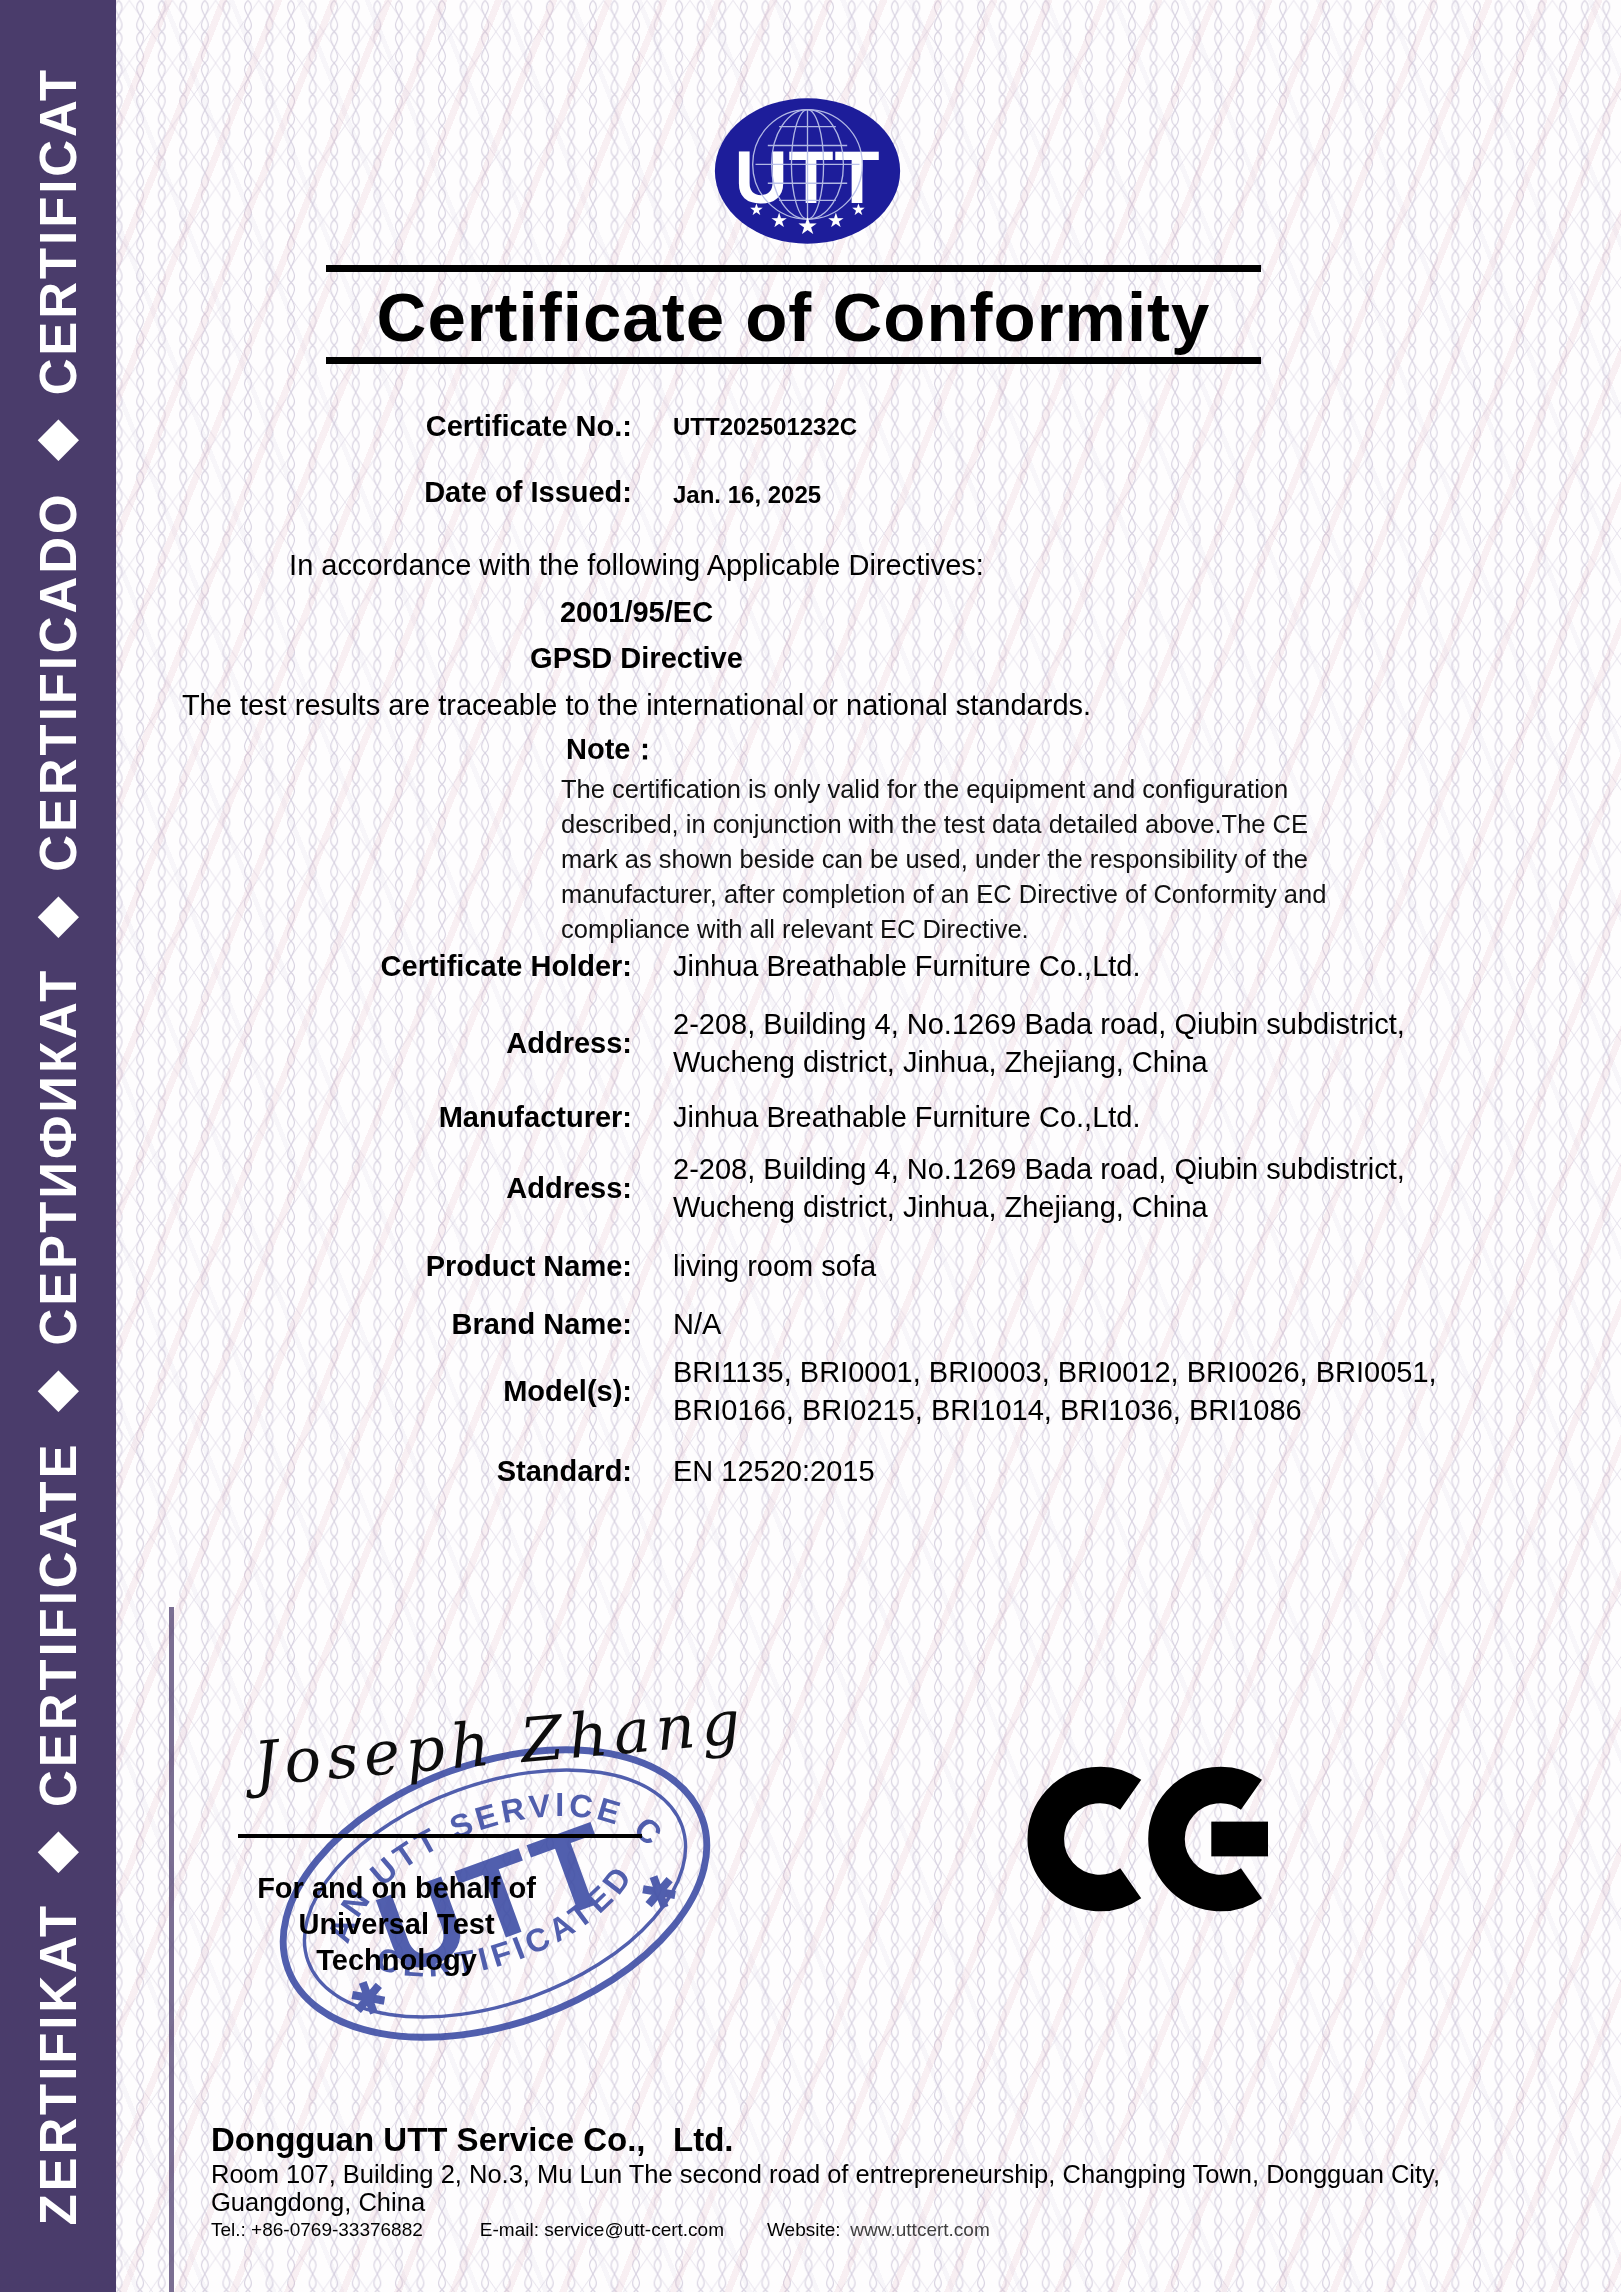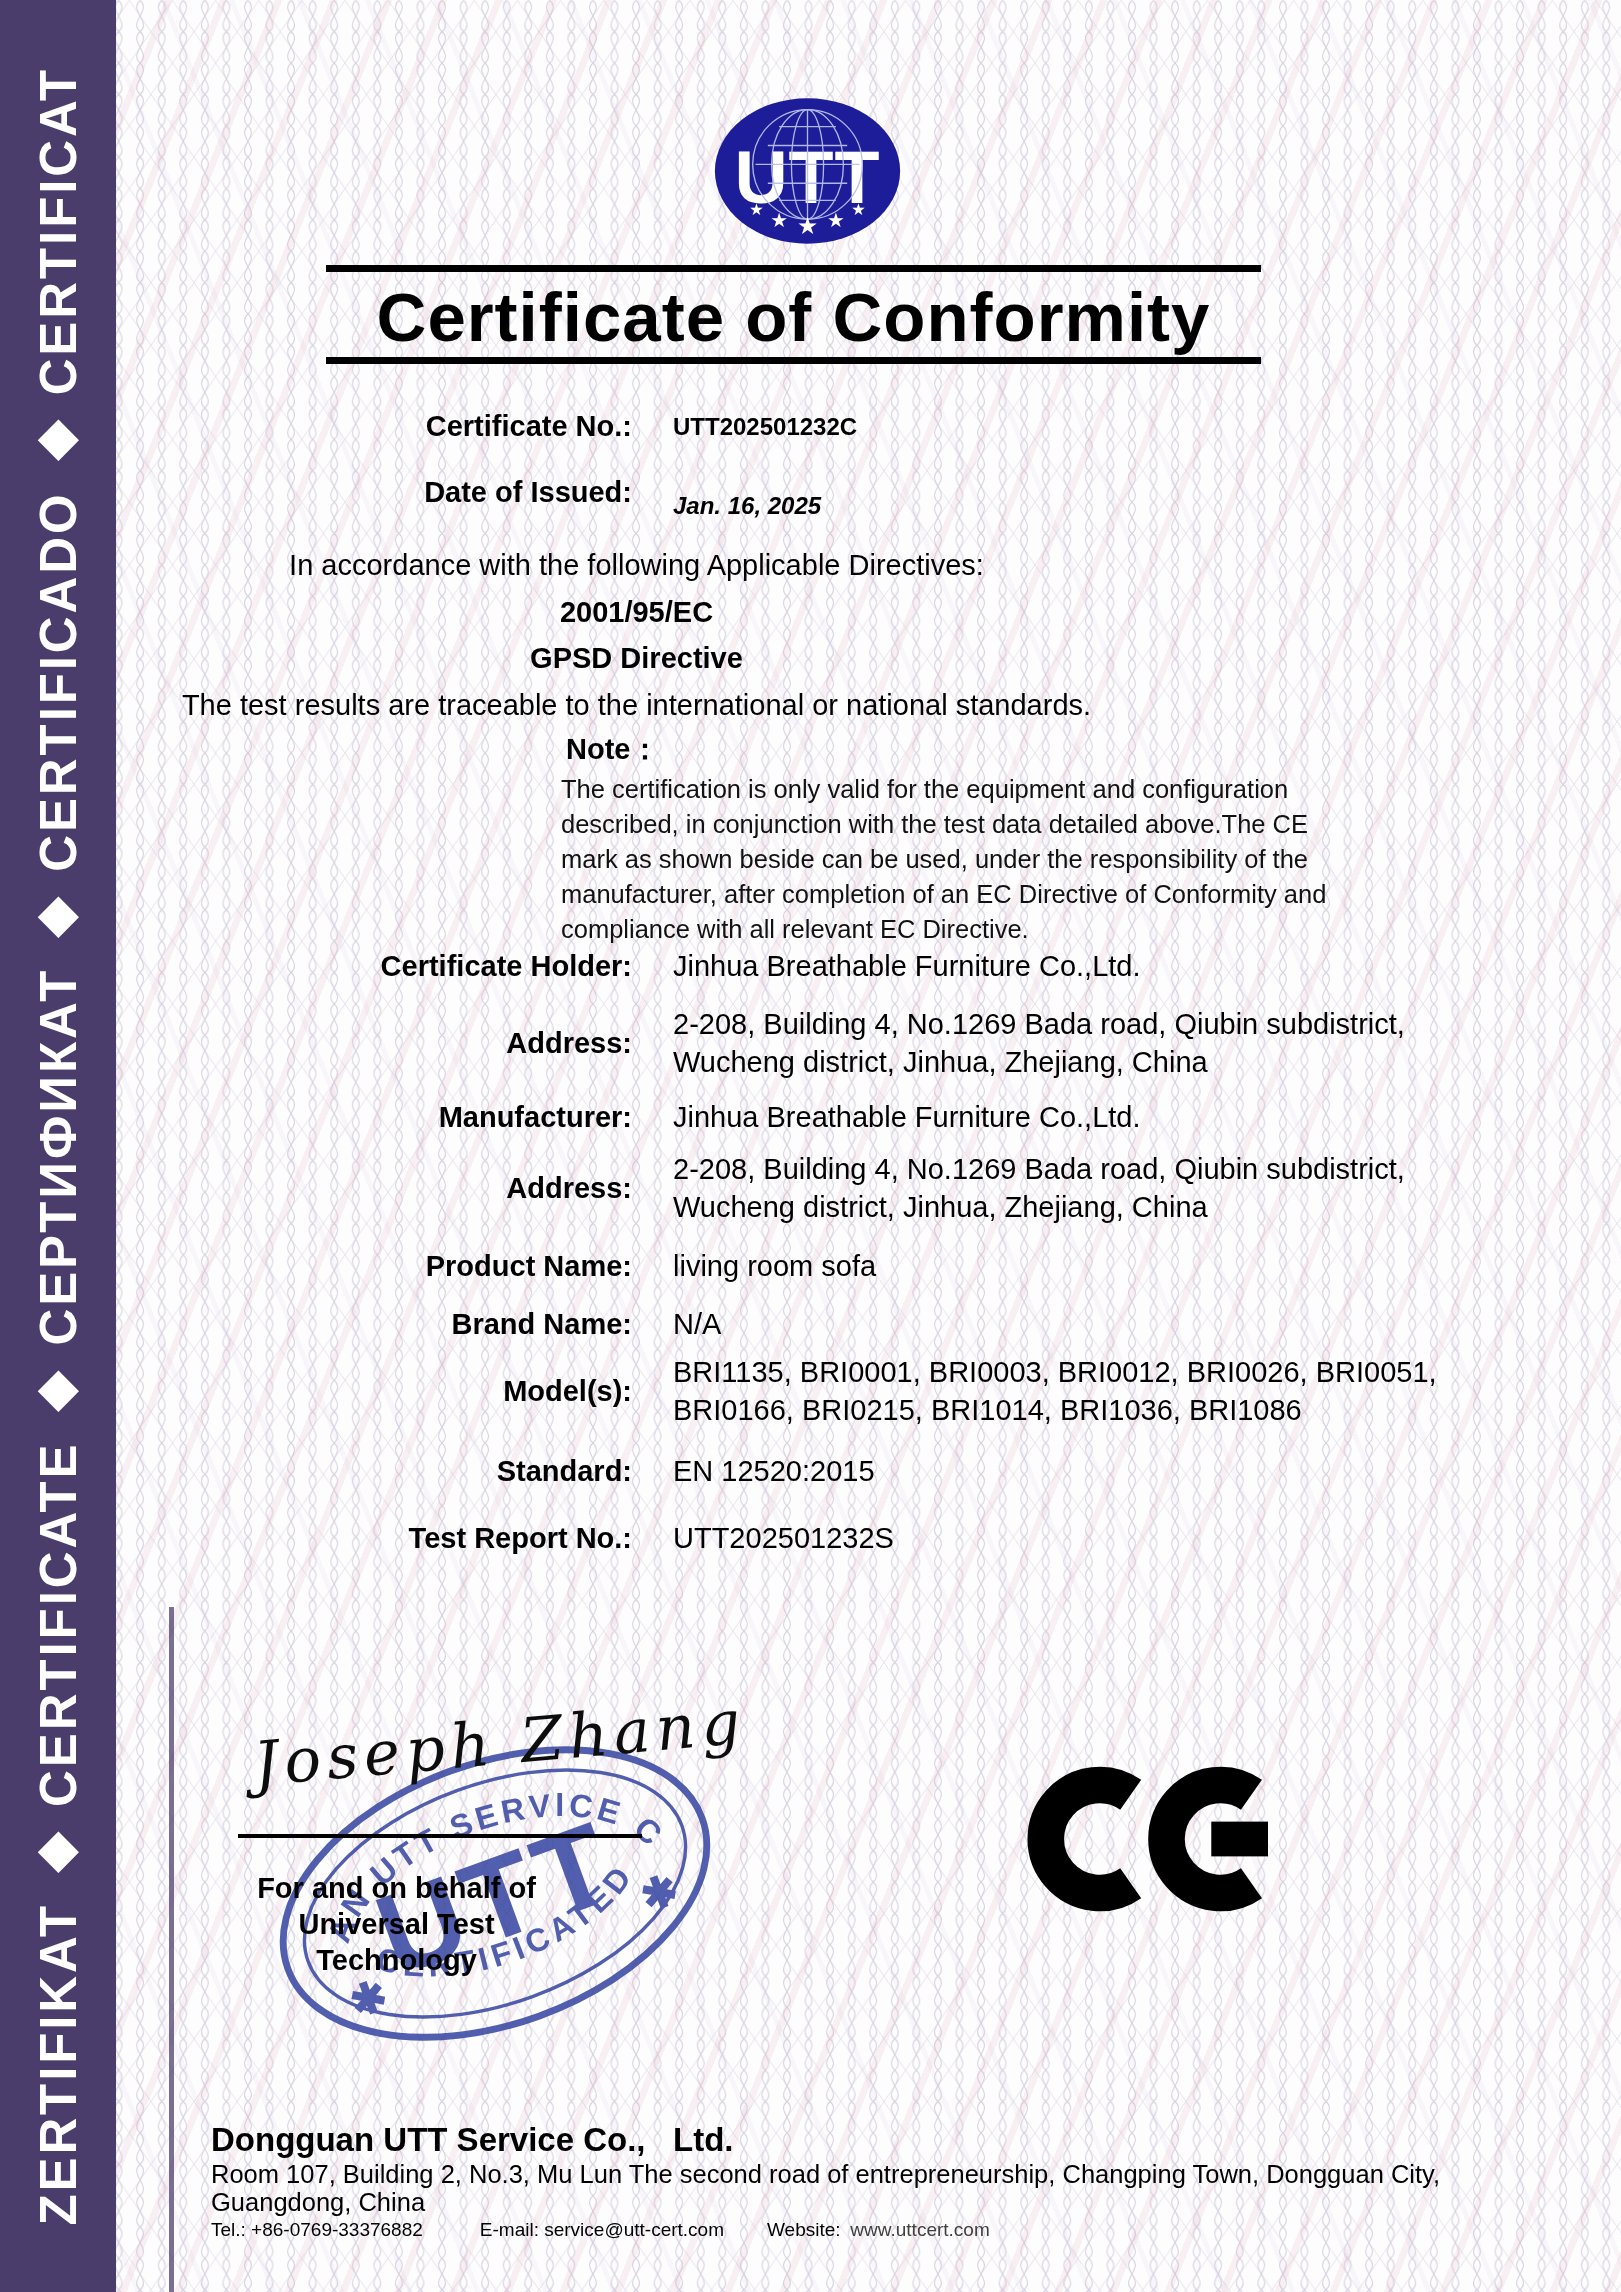--- a/index.html
+++ b/index.html
@@ -110,21 +110,21 @@
       </g>
     </svg>
 
     <div class="rule" style="top:265px;"></div>
     <div class="title">Certificate of Conformity</div>
     <div class="rule" style="top:357px;"></div>
 
     <div class="mlabel" style="top:410px;">Certificate No.:</div>
     <div class="mvalue" style="top:413px;">UTT202501232C</div>
     <div class="mlabel" style="top:476px;">Date of Issued:</div>
-    <div class="mvalue" style="top:492px;font-style:italic;">Jan. 16, 2025</div>
+    <div class="mvalue" style="top:481px;">Jan. 16, 2025</div>
 
     <div class="dirline" style="top:549px;">In accordance with the following Applicable Directives:</div>
     <div class="dirline bold" style="top:596px;">2001/95/EC</div>
     <div class="dirline bold" style="top:632px;margin-top:10px;">GPSD Directive</div>
     <div class="dirline" style="top:689px;">The test results are traceable to the international or national standards.</div>
 
     <div class="note-label">Note：</div>
     <div class="note-text">The certification is only valid for the equipment and configuration described, in conjunction with the test data detailed above.The CE mark as shown beside can be used, under the responsibility of the manufacturer, after completion of an EC Directive of Conformity and compliance with all relevant EC Directive.</div>
 
     <div class="fields">
@@ -152,24 +152,20 @@
         <div class="flabel">Brand Name:</div>
         <div class="fvalue">N/A</div>
       </div>
       <div class="frow" style="margin-top:9.8px;">
         <div class="flabel">Model(s):</div>
         <div class="fvalue">BRI1135, BRI0001, BRI0003, BRI0012, BRI0026, BRI0051, BRI0166, BRI0215, BRI1014, BRI1036, BRI1086</div>
       </div>
       <div class="frow" style="margin-top:23.5px;">
         <div class="flabel">Standard:</div>
         <div class="fvalue">EN 12520:2015</div>
-      </div>
-      <div class="frow" style="margin-top:29px;">
-        <div class="flabel">Test Report No.:</div>
-        <div class="fvalue">UTT202501232S</div>
       </div>
     </div>
 
     <svg class="stamp" viewBox="-260 -170 520 340" xmlns="http://www.w3.org/2000/svg" xmlns:xlink="http://www.w3.org/1999/xlink">
       <defs>
         <path id="stTop" d="M -162 6 A 166 92 0 0 1 162 6"></path>
         <path id="stBot" d="M -172 -10 A 176 104 0 0 0 172 -10"></path>
       </defs>
       <g stroke="#3a4aa3" fill="none">
         <ellipse cx="0" cy="0" rx="225" ry="133" stroke-width="7"></ellipse>

